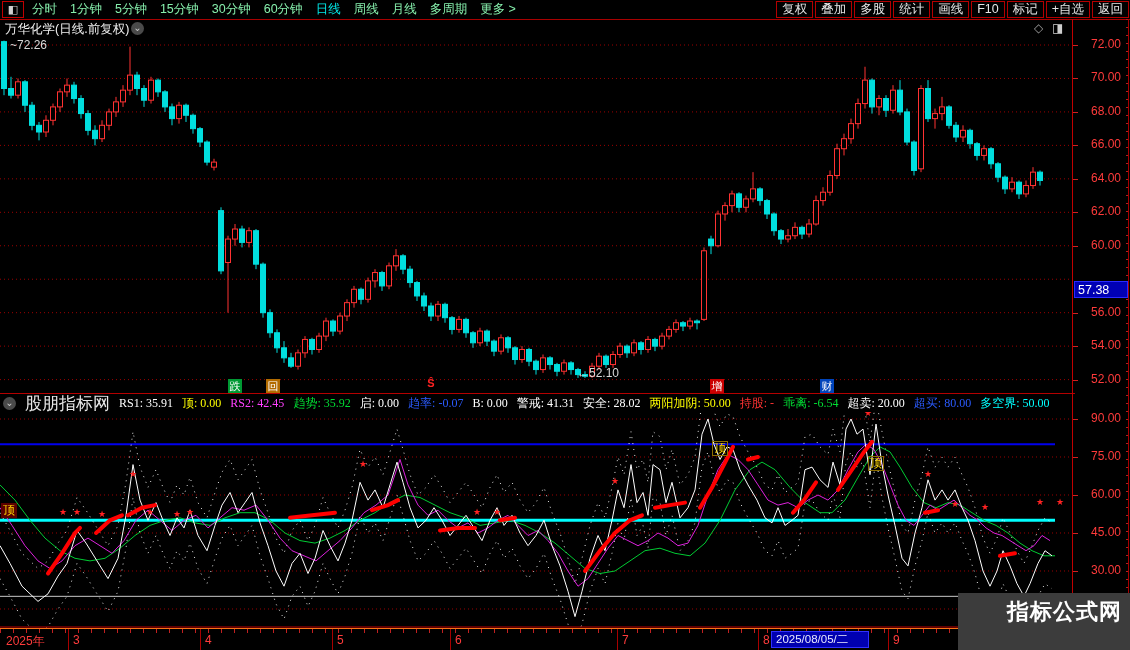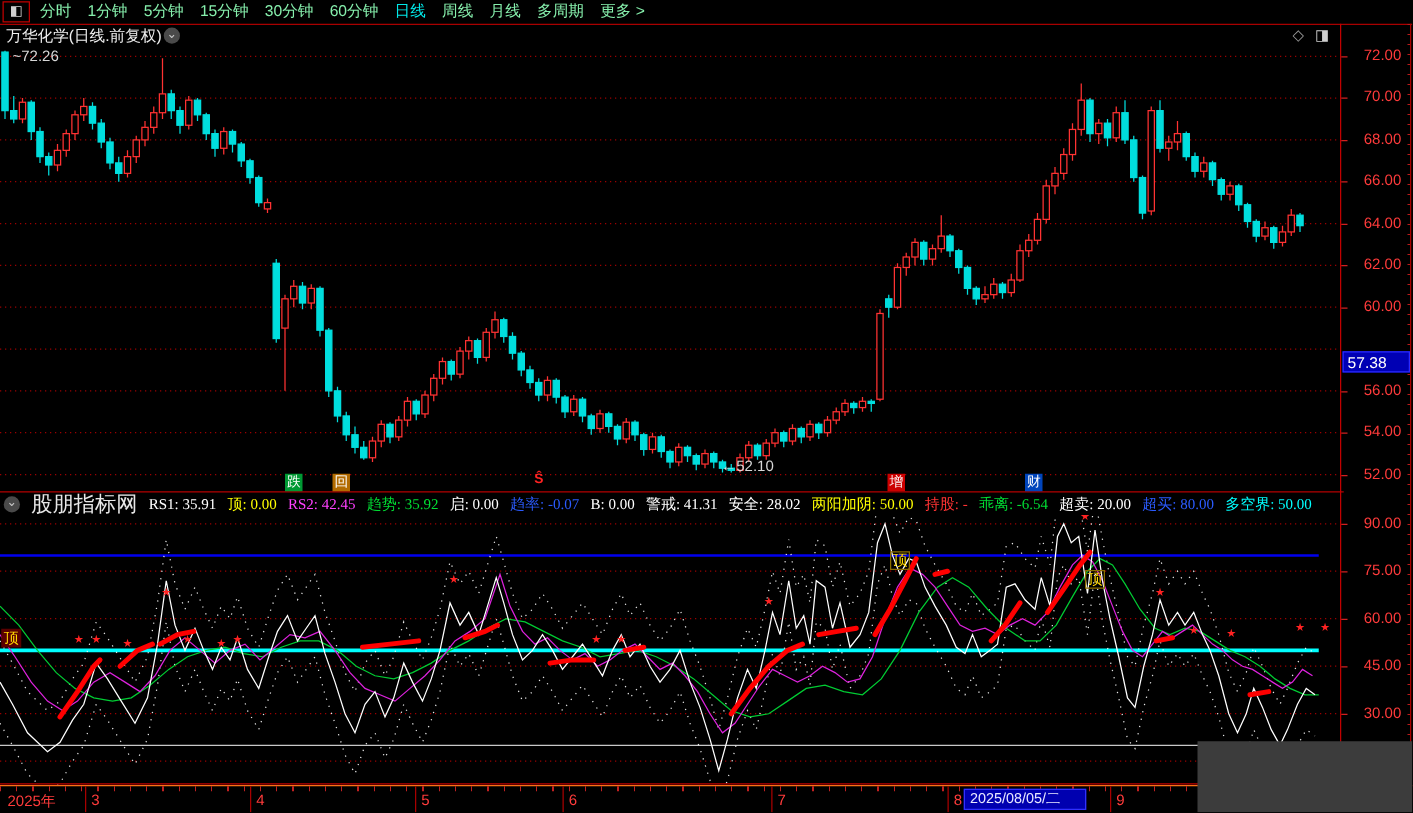--- a/index.html
+++ b/index.html
@@ -70,20 +70,31 @@
         <span class="tab">1分钟</span>
         <span class="tab">5分钟</span>
         <span class="tab">15分钟</span>
         <span class="tab">30分钟</span>
         <span class="tab">60分钟</span>
         <span class="tab active">日线</span>
         <span class="tab">周线</span>
         <span class="tab">月线</span>
         <span class="tab">多周期</span>
         <span class="tab">更多 &gt;</span>
+      </div>
+    <div class="tool-buttons" id="toolButtons">
+        <span class="tbtn">复权</span>
+        <span class="tbtn">叠加</span>
+        <span class="tbtn">多股</span>
+        <span class="tbtn">统计</span>
+        <span class="tbtn">画线</span>
+        <span class="tbtn">F10</span>
+        <span class="tbtn">标记</span>
+        <span class="tbtn">+自选</span>
+        <span class="tbtn">返回</span>
       </div>
   </div>
 
   <div class="titlebar">
     <span class="stitle">万华化学(日线.前复权)</span>
     <span class="circle-icon">⌄</span>
     <span class="diamond-icon">◇</span>
     <span class="layout-icon">◨</span>
   </div>
 
@@ -531,15 +542,16 @@
       <div class="cmarker" style="left: 266px; top: 379px; color: rgb(255, 255, 255); background: rgb(178, 107, 0);">回</div>
       <div class="cmarker" style="left: 424px; top: 376px; color: rgb(255, 34, 34); font-weight: bold;">Ŝ</div>
       <div class="cmarker" style="left: 710px; top: 379px; color: rgb(255, 255, 255); background: rgb(204, 0, 0);">增</div>
       <div class="cmarker" style="left: 820px; top: 379px; color: rgb(255, 255, 255); background: rgb(0, 68, 187);">财</div>
       <div class="top-label" style="left: 712px; top: 441px; border: 1px solid rgb(138, 109, 0); padding: 0px 1px;">顶</div>
       <div class="top-label" style="left: 868px; top: 456px; border: 1px solid rgb(138, 109, 0); padding: 0px 1px;">顶</div>
       <div class="top-label" style="left: 1px; top: 503px; background: rgb(90, 0, 0); padding: 1px 2px;">顶</div>
     </div>
 
   <div class="watermark">
+    <div class="wm1">指标公式网</div>
   </div>
 
 </div>
 
 </body></html>

